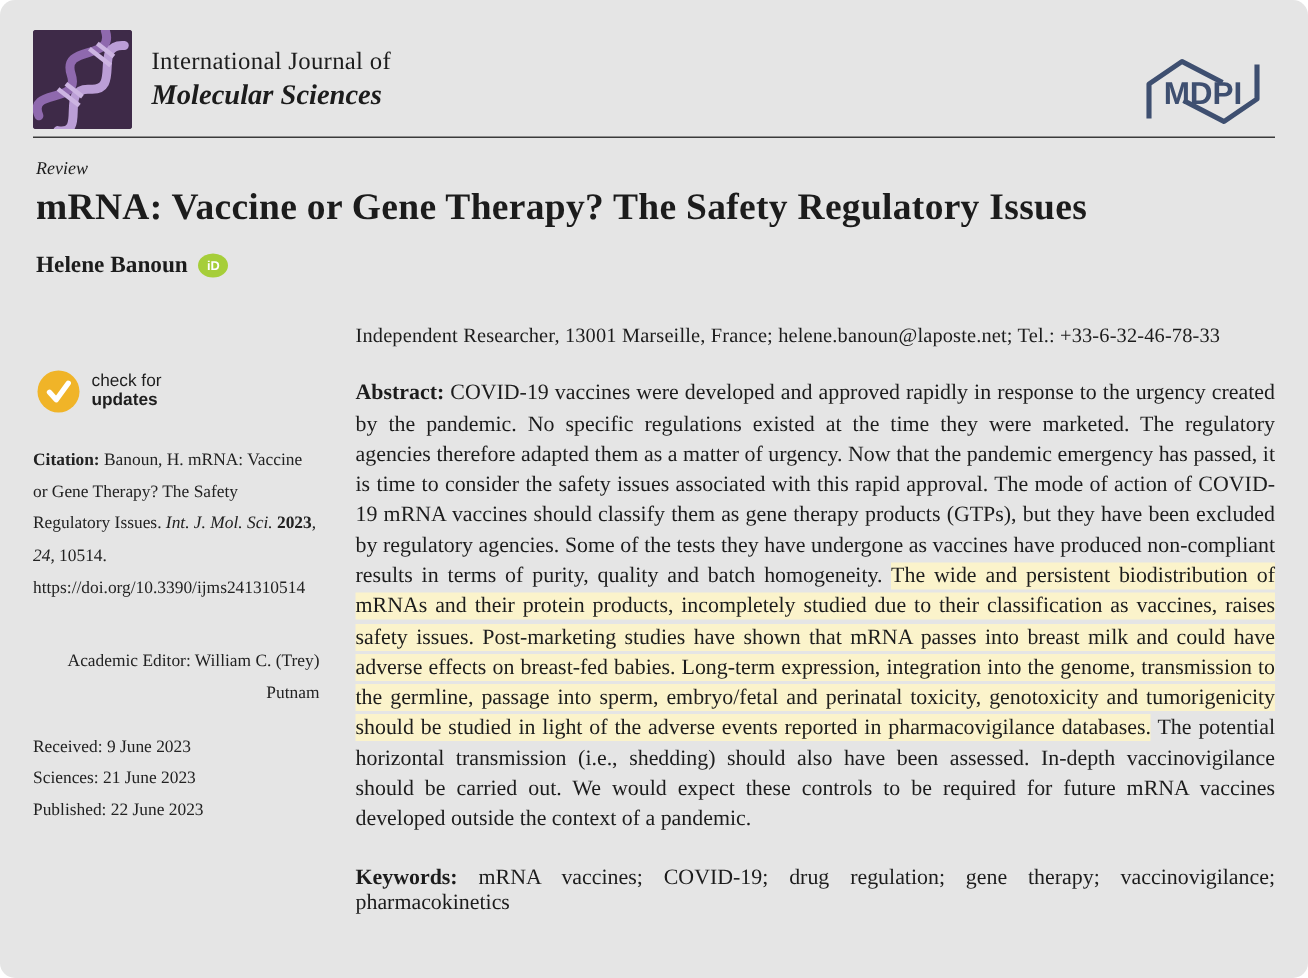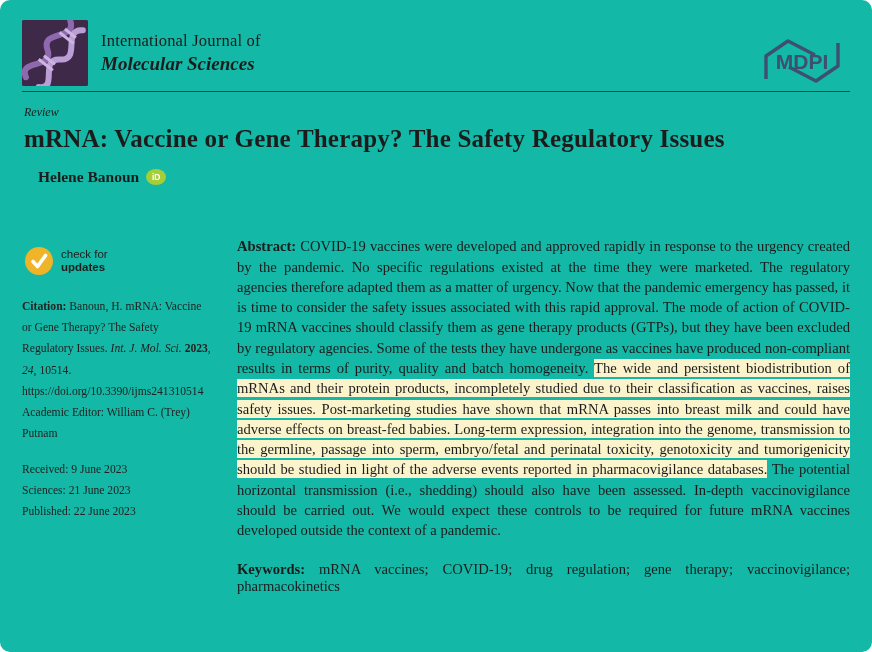--- a/index.html
+++ b/index.html
@@ -5,21 +5,21 @@
   * { margin: 0; padding: 0; box-sizing: border-box; }
   html, body { background: #ffffff; }
   body {
     width: 872px; height: 652px;
     font-family: "Liberation Serif", serif;
     color: #1c1c1c;
     overflow: hidden;
   }
   .page {
     width: 872px; height: 652px;
-    background: #14b8a6;
+    background: #e5e5e5;
     border-radius: 10px;
     padding: 20px 22px 0 22px;
     position: relative;
   }
   
   .header {
     display: flex; align-items: flex-start; justify-content: space-between;
   }
   .brand { display: flex; align-items: center; gap: 13px; }
   .logo-box {
@@ -35,21 +35,21 @@
     border: none; border-top: 1.6px solid #3a3a3a;
     margin-top: 5px;
   }
   
   .article-type { font-style: italic; font-size: 12px; margin: 13px 0 3px 2px; }
   .title {
     font-size: 25px; font-weight: bold; letter-spacing: .2px;
     margin-left: 2px; line-height: 1.25;
   }
   .author-line {
-    margin: 14px 0 0 16px; font-size: 15.5px; font-weight: bold;
+    margin: 14px 0 0 2px; font-size: 15.5px; font-weight: bold;
     display: flex; align-items: center; gap: 7px;
   }
   .orcid {
     width: 20px; height: 16px; border-radius: 50%;
     background: #a6ce39; color: #fff;
     font-family: "Liberation Sans", sans-serif;
     font-size: 8.5px; font-weight: bold; font-style: normal;
     display: inline-flex; align-items: center; justify-content: center;
     cursor: pointer;
   }
@@ -59,21 +59,21 @@
   .badge {
     display: inline-flex; align-items: center; gap: 7px;
     margin: 30px 0 0 2px; cursor: pointer;
   }
   .badge-text {
     font-family: "Liberation Sans", sans-serif;
     font-size: 11.5px; line-height: 1.15; color: #1e1e1e;
   }
   .badge-text .bold { font-weight: bold; }
   .citation { margin-top: 17px; line-height: 1.82; color: #222; }
-  .editor { margin-top: 0; line-height: 1.82; color: #222; }
+  .editor { margin-top: 28px; line-height: 1.82; color: #222; text-align: right; }
   .dates { margin-top: 15px; line-height: 1.82; color: #222; list-style: none; }
   
   .main-col { flex: 1; font-size: 14.6px; }
   .affiliation { font-size: 13.6px; letter-spacing: .1px; }
   .abstract {
     margin-top: 20px; text-align: justify; line-height: 1.39;
   }
   .abstract mark {
     background: #fbf3cb; color: inherit; padding: 1px 0;
   }
@@ -137,20 +137,21 @@
       <p class="editor"><span>Academic Editor: </span><span>William C. (Trey) Putnam</span></p>
 
       <ul class="dates">
         <li><span>Received: </span><span>9 June 2023</span></li>
         <li><span>Sciences: </span><span>21 June 2023</span></li>
         <li><span>Published: </span><span>22 June 2023</span></li>
       </ul>
     </aside>
 
     <main class="main-col">
+      <p class="affiliation">Independent Researcher, 13001 Marseille, France; helene.banoun@laposte.net; Tel.: +33-6-32-46-78-33</p>
 
       <p class="abstract"><b class="inline-label">Abstract: </b><span>COVID-19 vaccines were developed and approved rapidly in response to the urgency created by the pandemic.  No specific regulations existed at the time they were marketed.  The regulatory agencies therefore adapted them as a matter of urgency. Now that the pandemic emergency has passed, it is time to consider the safety issues associated with this rapid approval. The mode of action of COVID-19 mRNA vaccines should classify them as gene therapy products (GTPs), but they have been excluded by regulatory agencies. Some of the tests they have undergone as vaccines have produced non-compliant results in terms of purity, quality and batch homogeneity. </span><mark>The wide and persistent biodistribution of mRNAs and their protein products, incompletely studied due to their classification as vaccines, raises safety issues. Post-marketing studies have shown that mRNA passes into breast milk and could have adverse effects on breast-fed babies. Long-term expression, integration into the genome, transmission to the germline, passage into sperm, embryo/fetal and perinatal toxicity, genotoxicity and tumorigenicity should be studied in light of the adverse events reported in pharmacovigilance databases.</mark><span> The potential horizontal transmission (i.e., shedding) should also have been assessed. In-depth vaccinovigilance should be carried out. We would expect these controls to be required for future mRNA vaccines developed outside the context of a pandemic.</span></p>
 
       <p class="keywords"><b class="inline-label">Keywords: </b><span>mRNA vaccines; COVID-19; drug regulation; gene therapy; vaccinovigilance; pharmacokinetics</span></p>
     </main>
 
   </div>
 </div>
 
 </body></html>

